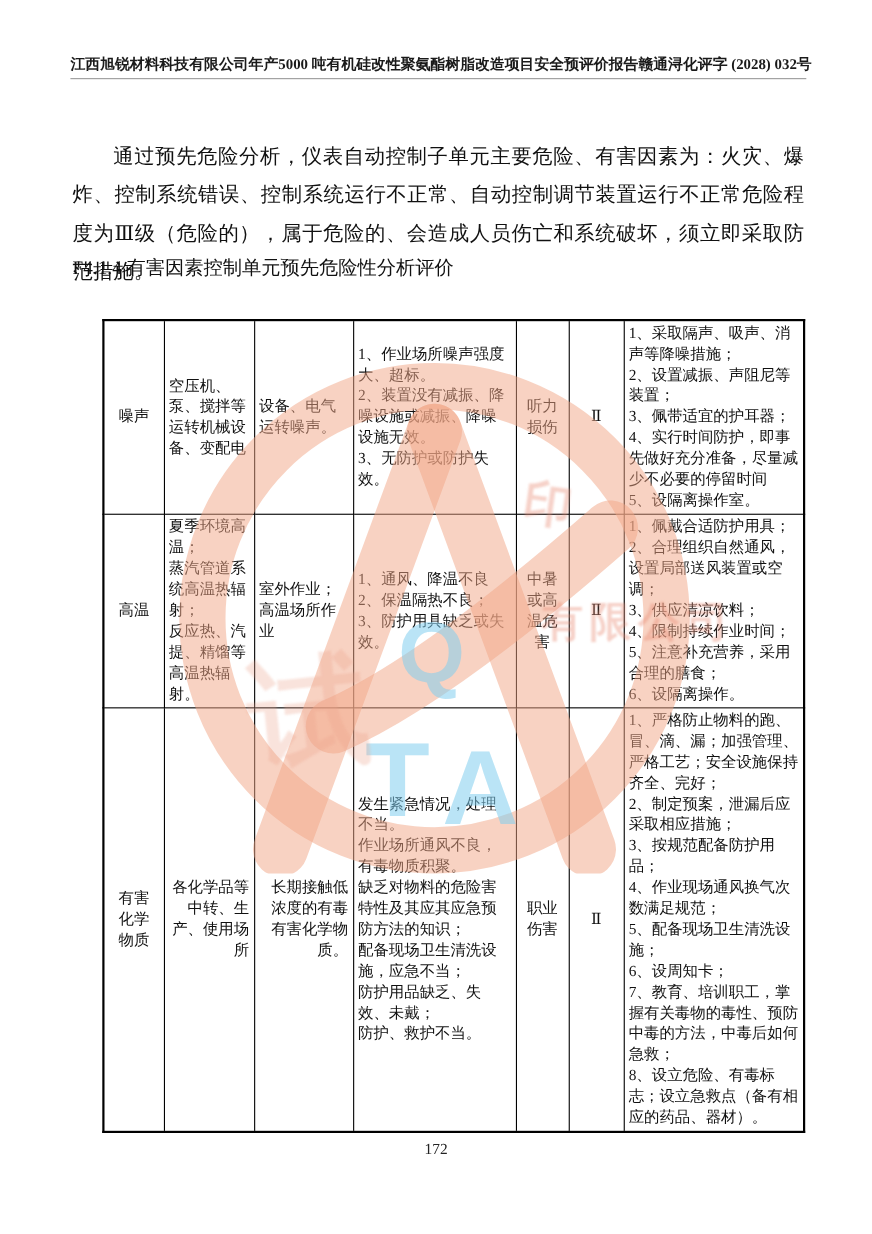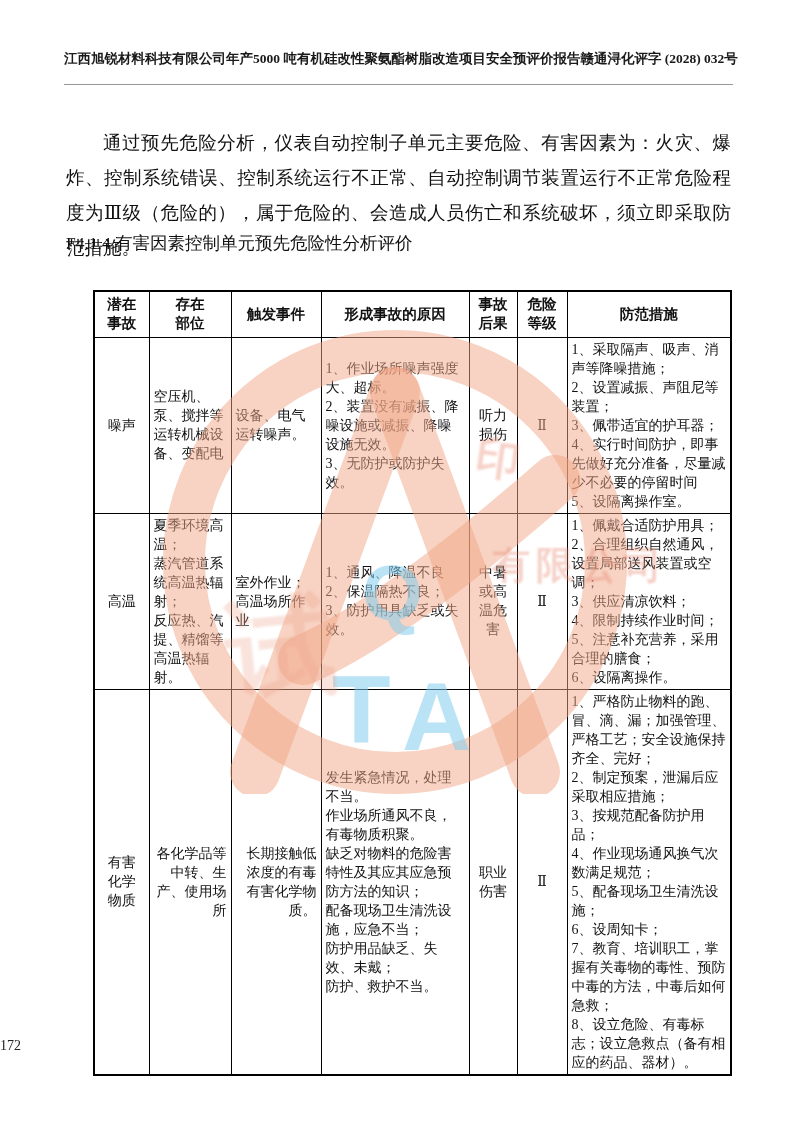--- a/index.html
+++ b/index.html
@@ -11,21 +11,21 @@
     overflow:hidden;
     font-family:"Liberation Serif","DejaVu Serif",serif;
     color:#111;
   }
   
   .doc-header{
     position:absolute;left:64px;right:60px;top:50px;
     display:flex;justify-content:space-between;align-items:flex-end;
     font-size:13.5px;font-weight:bold;color:#1a1a1a;
     border-bottom:1px solid #999;
-    padding-bottom:16px;
+    padding-bottom:3px;
     white-space:nowrap;
   }
   
   .para{
     position:absolute;left:66px;right:62px;top:100px;
     font-size:18.5px;line-height:35px;
     text-align:justify;text-indent:2em;
     color:#111;
     margin-top:26px;
   }
@@ -53,21 +53,21 @@
   }
   table.pha{border:2px solid #000;}
   table.pha th{font-weight:bold;text-align:center;font-size:14.5px;}
   .pre{white-space:pre-wrap;}
   .tc{text-align:center;}
   .vtop{vertical-align:top;}
   .pt28{padding-top:28px;text-align:right;}
   
   .page-number{
     position:absolute;left:0;right:0;top:1038px;
-    text-align:left;font-size:14px;color:#222;
+    text-align:center;font-size:14px;color:#222;
   }
   
   .watermark{position:absolute;inset:0;pointer-events:none;z-index:5;}
   .wm-ring{
     position:absolute;left:163px;top:330px;
     width:464px;height:464px;border-radius:50%;
     border:42px solid rgba(242,166,133,0.50);
     box-sizing:border-box;
   }
   .wm-logo{position:absolute;left:163px;top:330px;}
@@ -106,33 +106,20 @@
     <colgroup>
       <col style="width:55px">
         <col style="width:82px">
         <col style="width:90px">
       <col style="width:148px">
         <col style="width:48px">
         <col style="width:50px">
       <col style="width:164px">
     </colgroup>
     <tbody>
-        <tr style="height:46px">
-      <th class="pre">潜在
-事故</th>
-      <th class="pre">存在
-部位</th>
-      <th class="pre">触发事件</th>
-      <th class="pre">形成事故的原因</th>
-      <th class="pre">事故
-后果</th>
-      <th class="pre">危险
-等级</th>
-      <th class="pre">防范措施</th>
-    </tr>
     <tr style="height:155px">
       <td class="tc pre">噪声</td>
       <td class="vtop pre">空压机、泵、搅拌等运转机械设备、变配电</td>
       <td class="pre">设备、电气运转噪声。</td>
       <td class="pre">1、作业场所噪声强度大、超标。
 2、装置没有减振、降噪设施或减振、降噪设施无效。
 3、无防护或防护失效。</td>
       <td class="tc pre">听力
 损伤</td>
       <td class="tc">Ⅱ</td>

